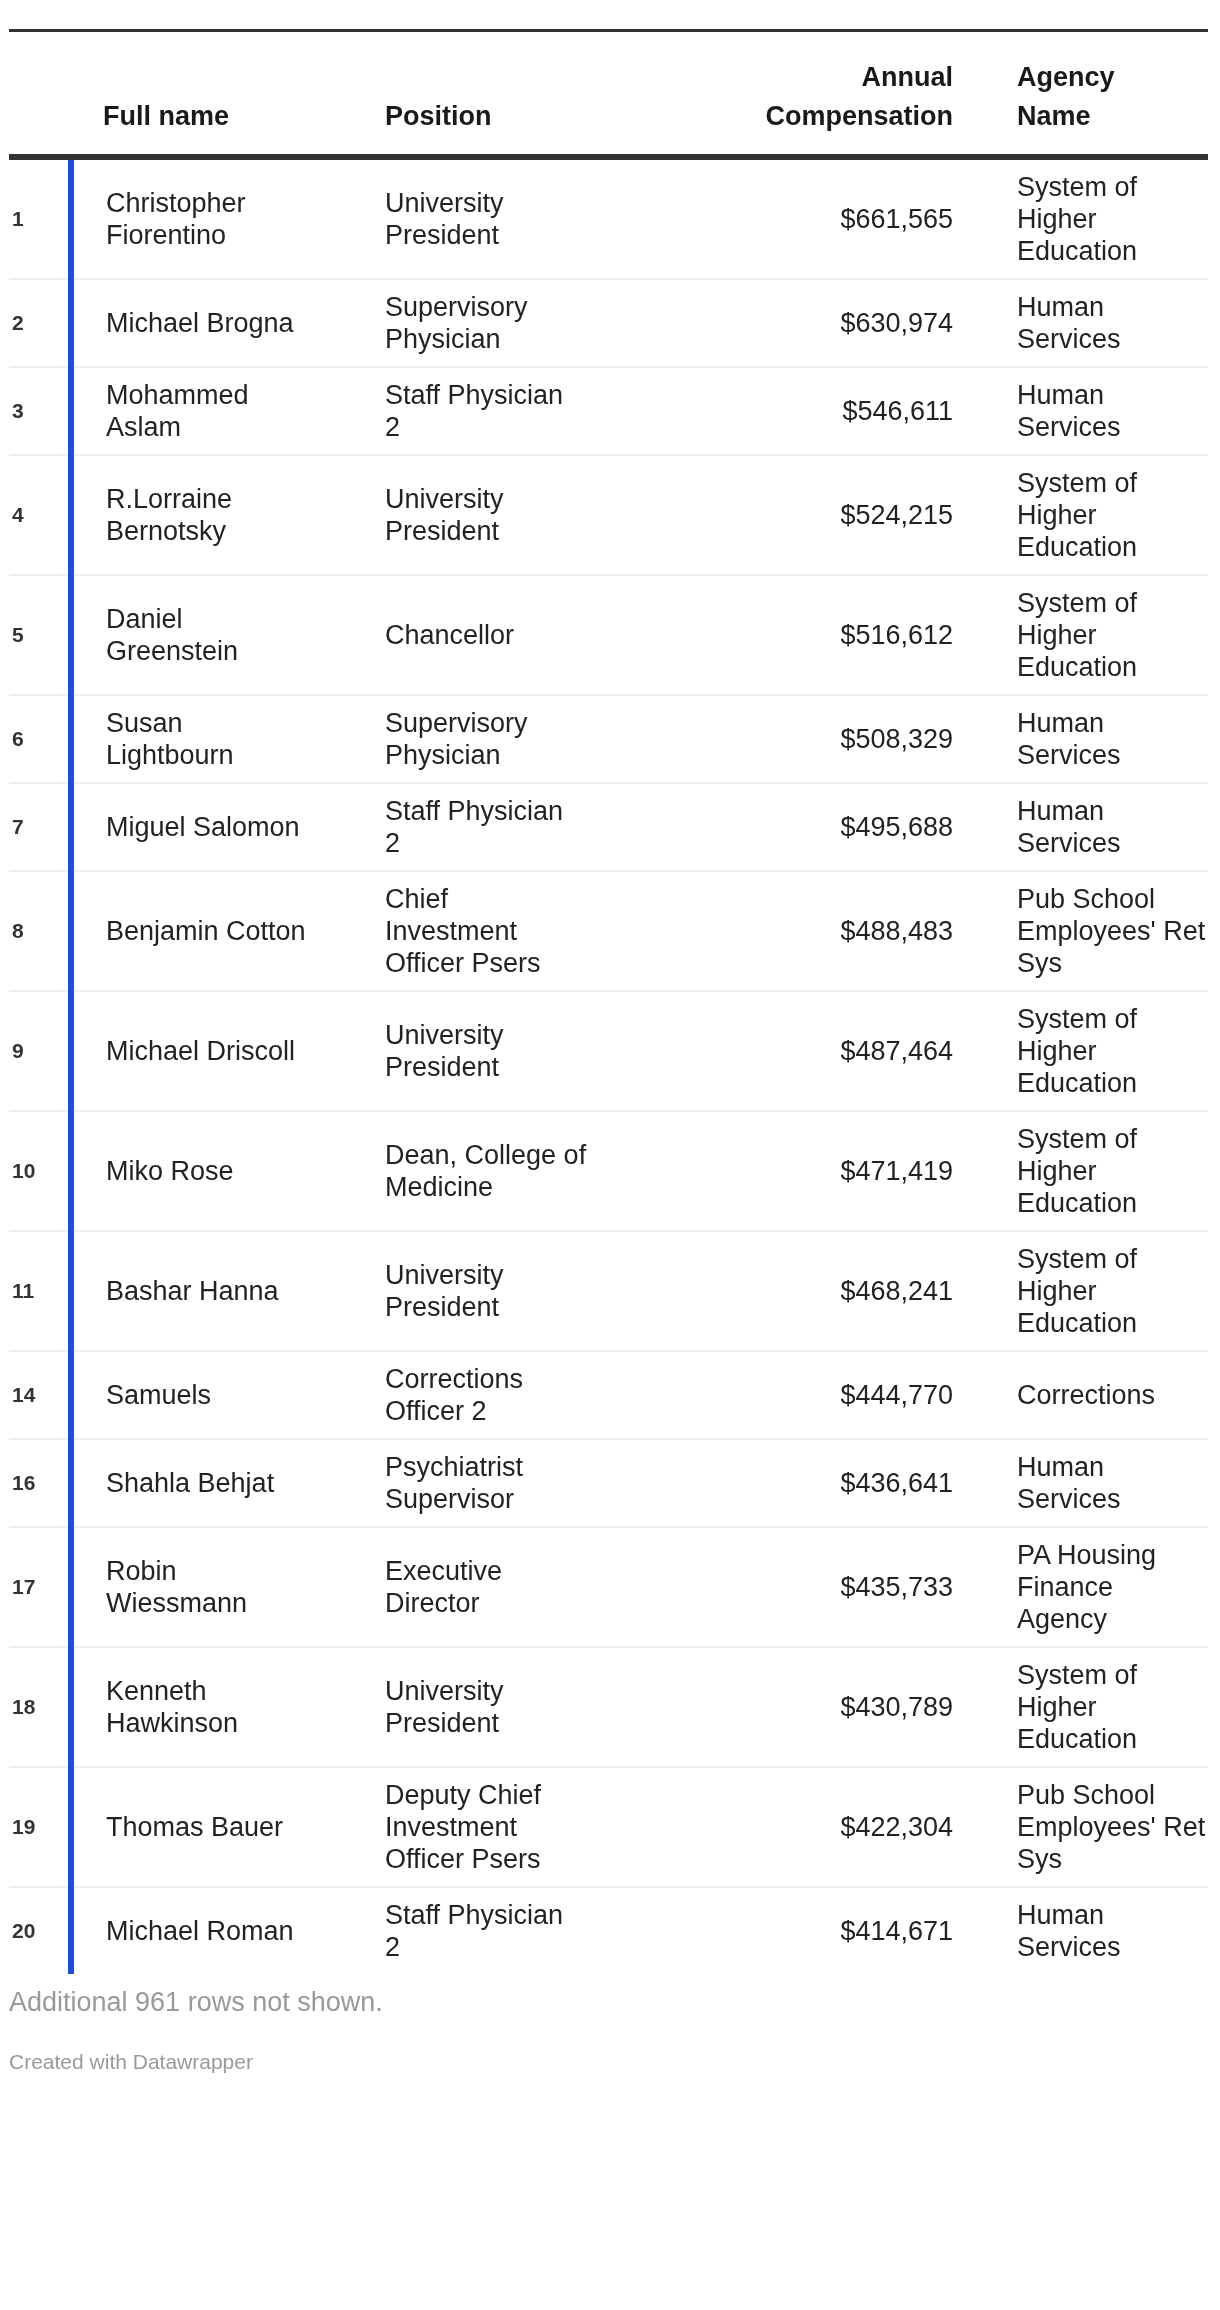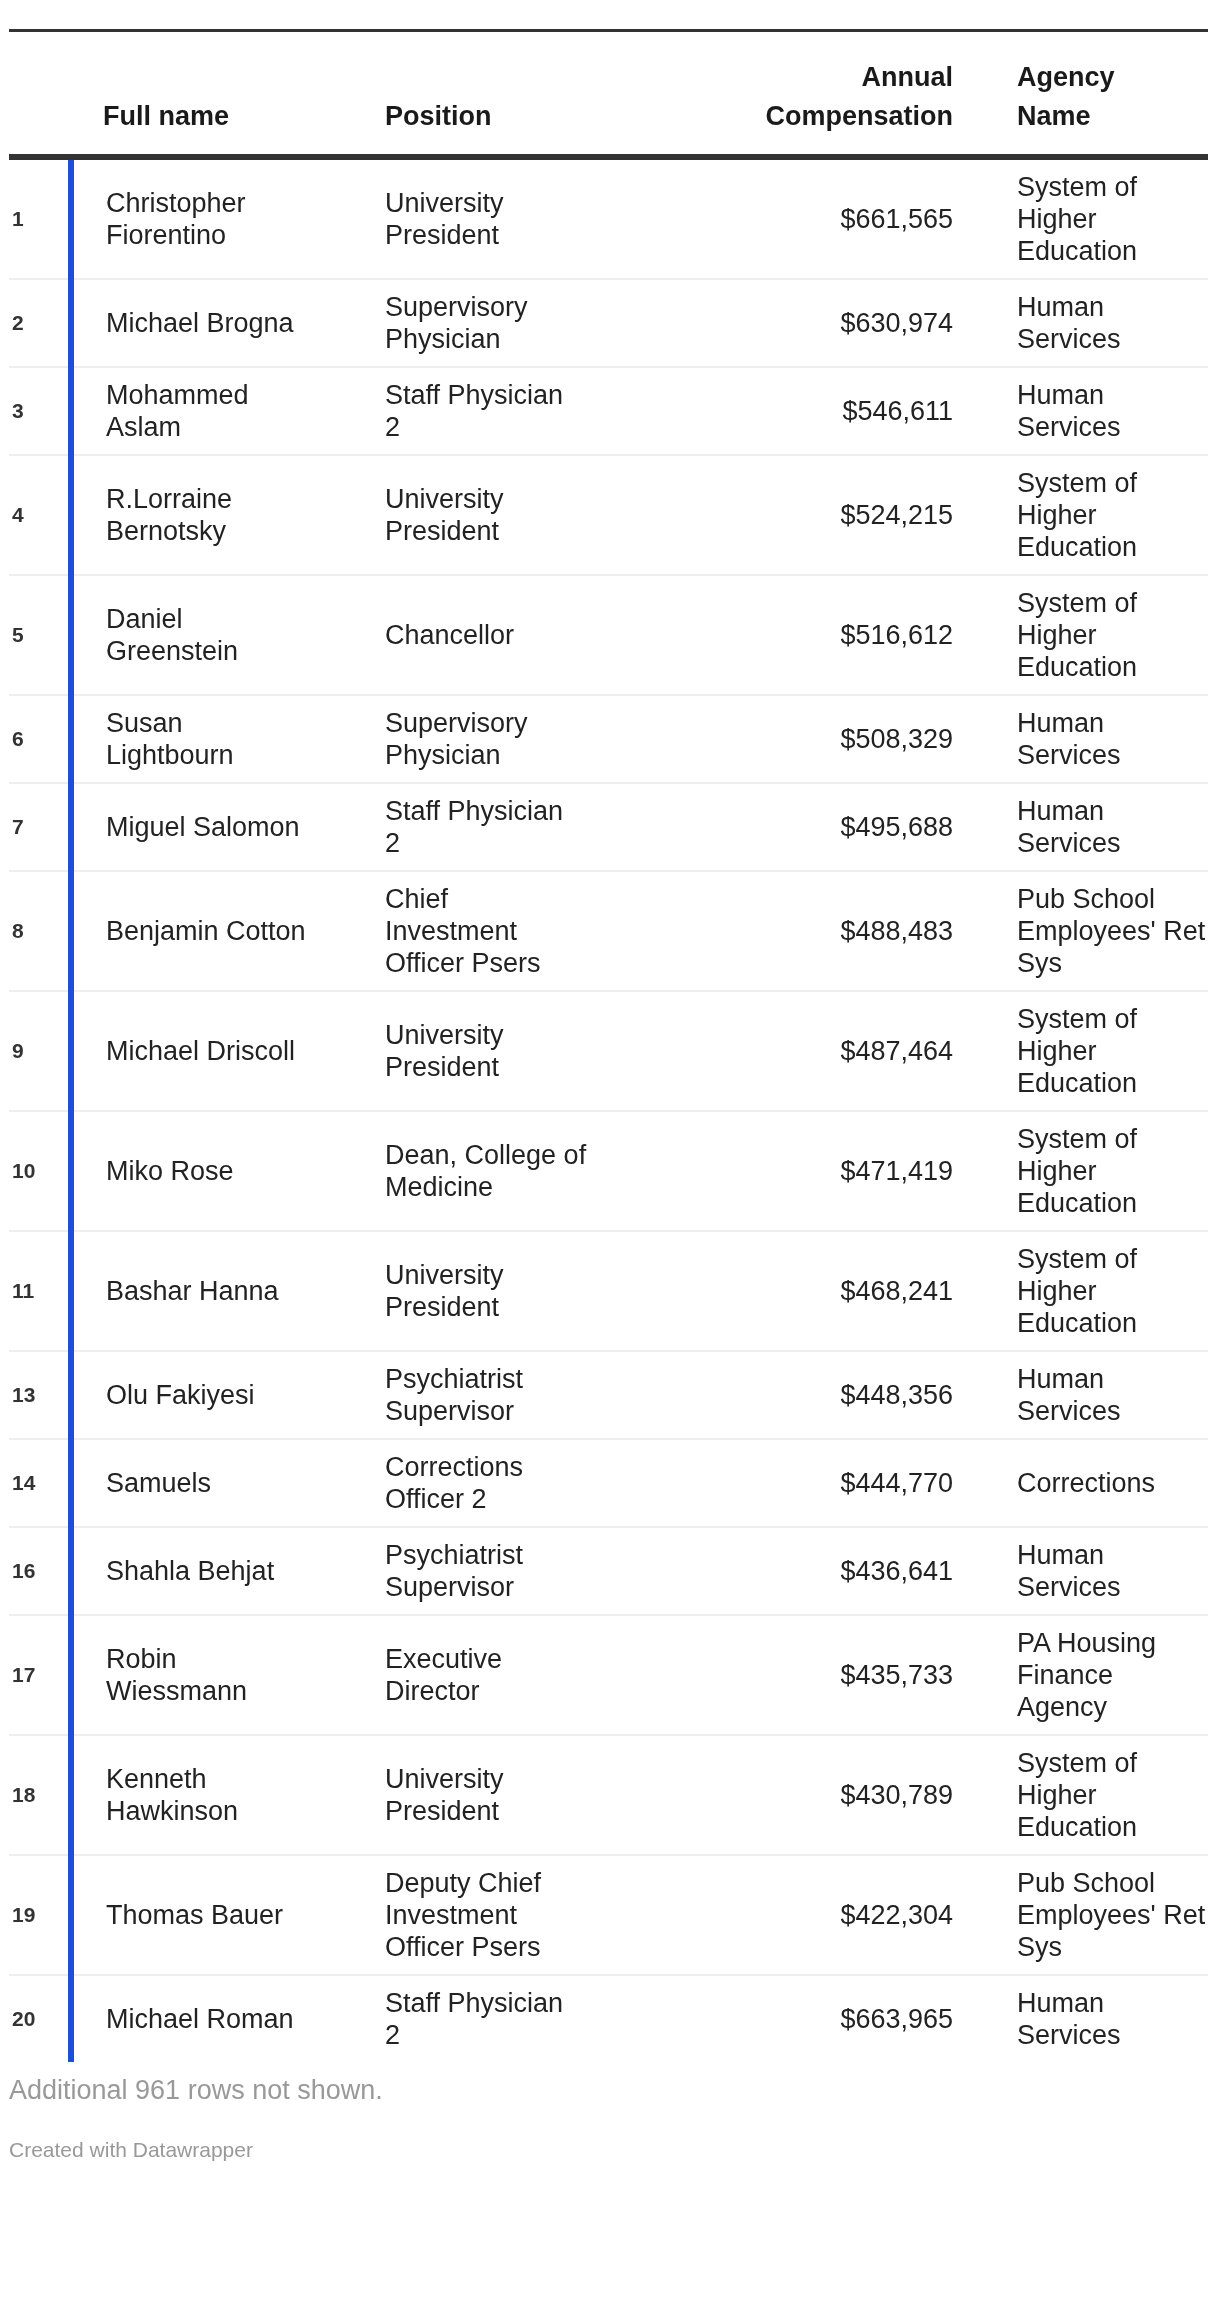--- a/index.html
+++ b/index.html
@@ -206,29 +206,20 @@
     <td class="cell-name">Bashar Hanna</td>
     <td class="cell-pos">University
 President</td>
     <td class="cell-comp">$468,241</td>
     <td class="cell-agency">System of
 Higher
 Education</td>
   </tr>
 
 
-  <tr>
-    <td class="cell-rank">13</td>
-    <td class="cell-name">Olu Fakiyesi</td>
-    <td class="cell-pos">Psychiatrist
-Supervisor</td>
-    <td class="cell-comp">$448,356</td>
-    <td class="cell-agency">Human
-Services</td>
-  </tr>
 
   <tr>
     <td class="cell-rank">14</td>
     <td class="cell-name">Samuels</td>
     <td class="cell-pos">Corrections
 Officer 2</td>
     <td class="cell-comp">$444,770</td>
     <td class="cell-agency">Corrections</td>
   </tr>
 
@@ -277,21 +268,21 @@
     <td class="cell-agency">Pub School
 Employees' Ret
 Sys</td>
   </tr>
 
   <tr>
     <td class="cell-rank">20</td>
     <td class="cell-name">Michael Roman</td>
     <td class="cell-pos">Staff Physician
 2</td>
-    <td class="cell-comp">$663,965</td>
+    <td class="cell-comp">$414,671</td>
     <td class="cell-agency">Human
 Services</td>
   </tr>
 </tbody>
   </table>
 
   <p class="note">Additional 961 rows not shown.</p>
   <p class="attribution">Created with Datawrapper</p>
 
 </div>

